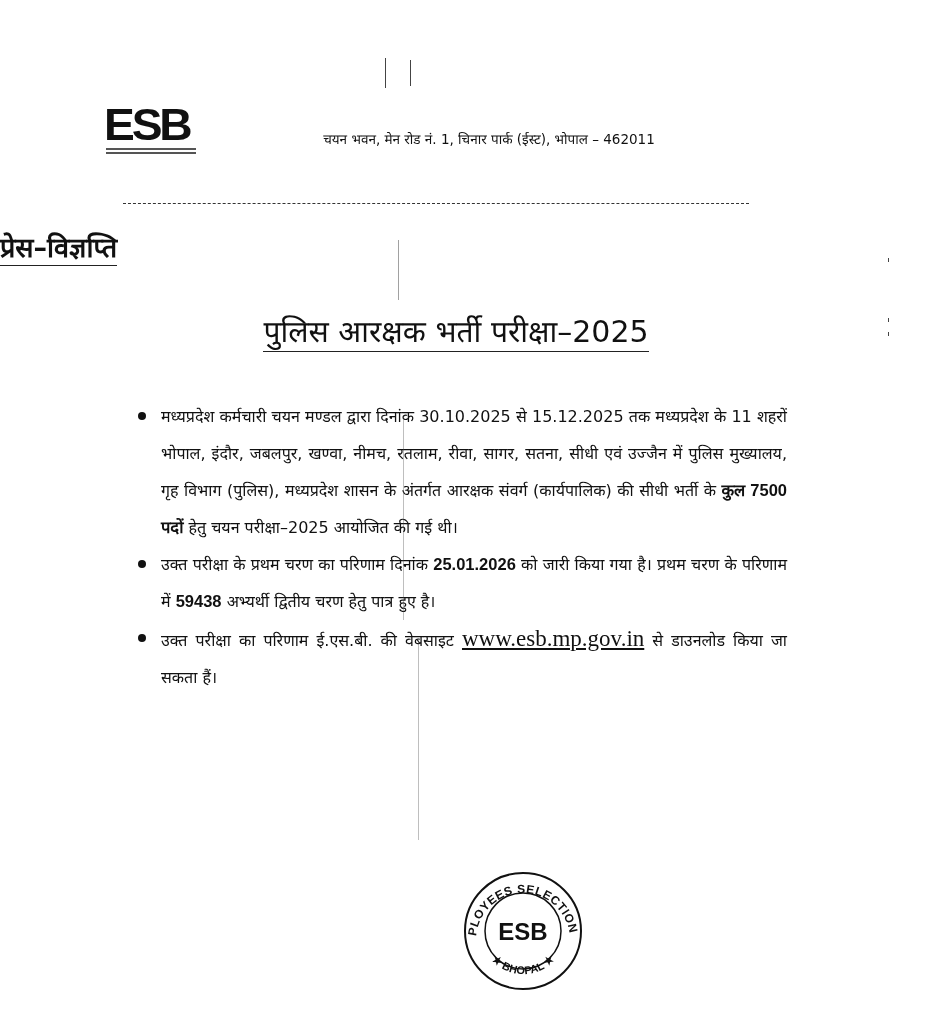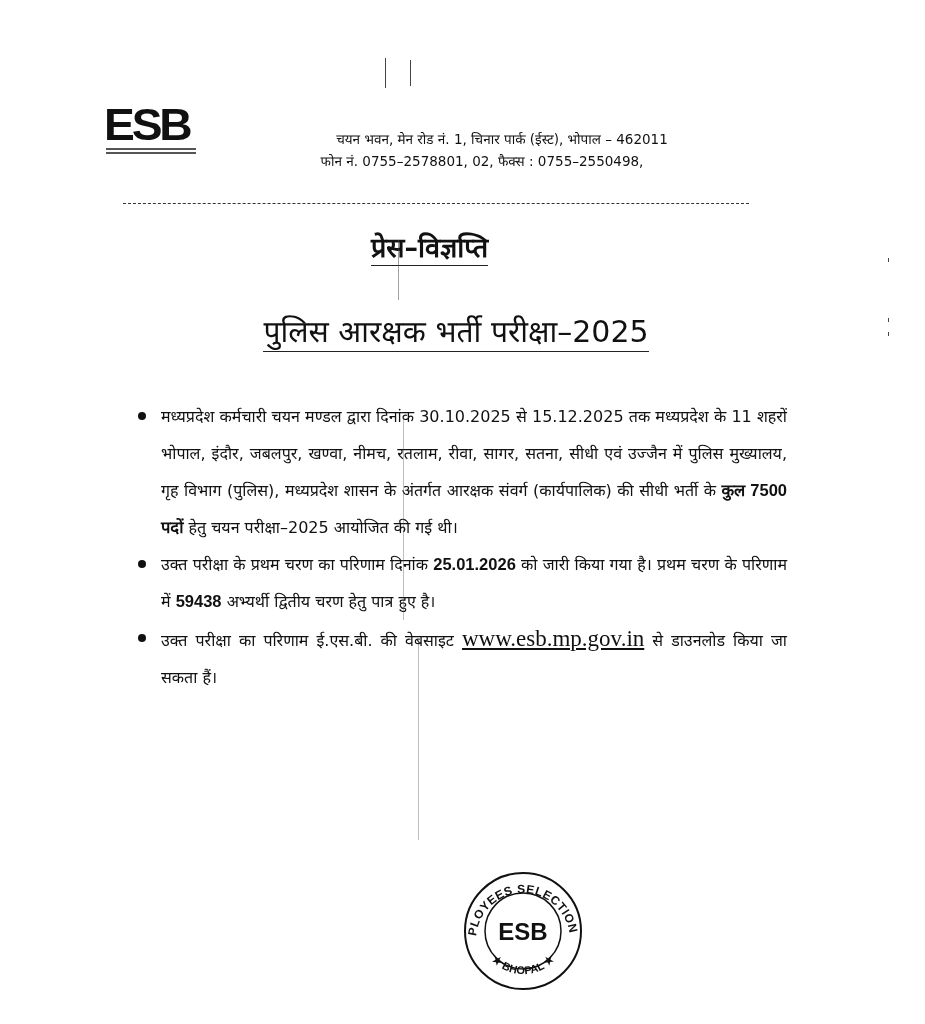--- a/index.html
+++ b/index.html
@@ -9,29 +9,29 @@
     .header { position: absolute; left: 104px; top: 88px; width: 640px; height: 110px; }
     .logo { position: absolute; left: 0; top: 14px; width: 96px; height: 56px; }
     .logo-text { position: absolute; left: 0; top: 0; width: 96px; height: 46px;
       font-family: "Liberation Sans", sans-serif; font-weight: 900; font-size: 44px;
       letter-spacing: -3px; line-height: 46px; color: #111; transform: scaleX(1.05); transform-origin: left; }
     .logo-sub { position: absolute; left: 2px; top: 46px; width: 90px; height: 8px; }
     .logo-sub div { height: 2px; background: #555; margin-bottom: 2px; }
 
     .org-title { position: absolute; left: 96px; top: 0; font-size: 27px; line-height: 36px;
       font-family: "DejaVu Sans", sans-serif; white-space: nowrap; letter-spacing: 0.5px; }
-    .addr { position: absolute; left: 13px; width: 640px; text-align: center; font-size: 13.5px; white-space: nowrap; }
+    .addr { position: absolute; left: 0; width: 640px; text-align: center; font-size: 13.5px; white-space: nowrap; }
     .addr-1 { top: 42px; padding-left: 130px; }
     .addr-2 { top: 64px; padding-left: 90px; }
     .addr-3 { top: 86px; padding-left: 90px; }
 
     .dash-line { position: absolute; left: 123px; top: 203px; width: 626px; height: 0;
       border-top: 1px dashed #333; }
 
-    .press-title { position: absolute; left: 0; width: 859px; top: 228px; text-align: center; }
+    .press-title { position: absolute; left: 0; width: 859px; top: 228px; }
     .press-title span { font-size: 27px; font-weight: bold; border-bottom: 1.5px solid #222; padding-bottom: 2px; }
     .exam-title { position: absolute; left: 0; width: 902px; top: 310px; text-align: center; }
     .exam-title span { font-size: 30px; border-bottom: 1.5px solid #222; padding-bottom: 2px; margin-left: 10px; }
 
     .bullets { position: absolute; left: 135px; top: 398px; width: 652px; list-style: none; }
     .bullets li { position: relative; padding-left: 26px; font-size: 16px; line-height: 37px;
       text-align: justify; margin-bottom: 0; }
     .bullets li::before { content: ""; position: absolute; left: 3px; top: 14px; width: 8px; height: 8px;
       border-radius: 50%; background: #111; }
     .b { font-weight: bold; font-family: "Liberation Sans", sans-serif; font-size: 16.5px; }
@@ -46,21 +46,20 @@
 
 <div class="header">
   <div class="logo">
     <div class="logo-text">ESB</div>
     <div class="logo-sub">
         <div></div>
         <div></div>
       </div>
   </div>
   <div class="addr addr-1">चयन भवन, मेन रोड नं. 1, चिनार पार्क (ईस्ट), भोपाल – 462011</div>
-  <div class="addr addr-2">फोन नं. 0755–2578801, 02, फैक्स : 0755–2550498,</div>
 </div>
 
 <div class="dash-line"></div>
 
 <div class="press-title">
   <span>प्रेस–विज्ञप्ति</span>
 </div>
 <div class="exam-title">
   <span>पुलिस आरक्षक भर्ती परीक्षा–2025</span>
 </div>

